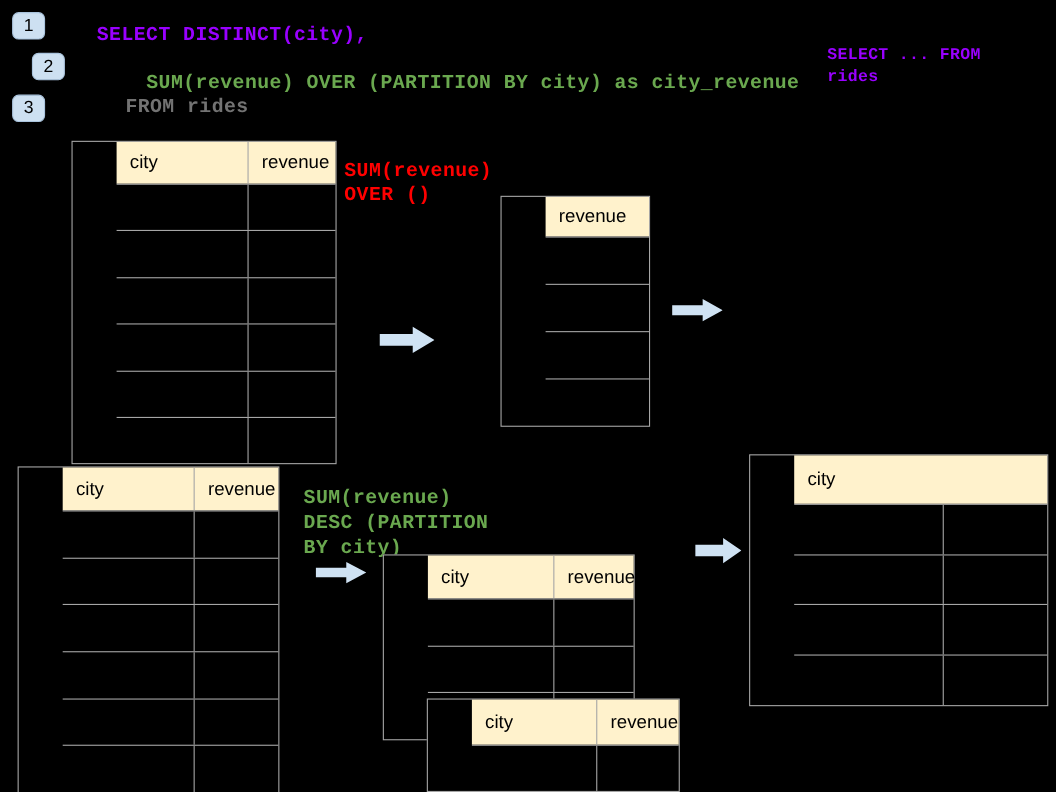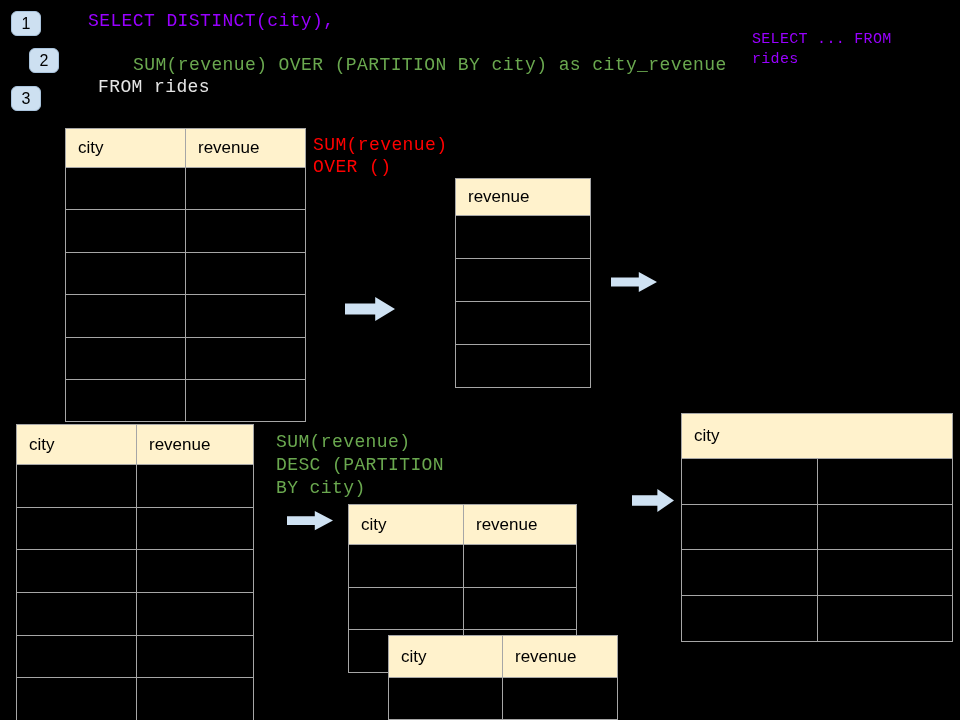--- a/index.html
+++ b/index.html
@@ -22,40 +22,41 @@
     color: #000;
     font-size: 16px;
     display: flex; align-items: center; justify-content: center;
     box-sizing: border-box;
   }
 
   
   .codeline {
     position: absolute;
     font-family: "Liberation Mono", monospace;
-    font-weight: normal;
+    font-weight: bold;
     font-size: 18px;
     line-height: 22px;
     letter-spacing: 0.4px;
     white-space: pre;
+    margin-top: 11px;
   }
   .note-small {
     font-size: 15px;
     line-height: 20px;
     letter-spacing: 0.3px;
   }
 
   
   .tbl {
     position: absolute;
     background: #000;
     border: 1px solid #a6a6a6;
     box-sizing: border-box;
   }
-  .thead, .trow { display: grid; grid-template-columns: var(--cols); }
+  .thead, .trow { display: grid; grid-template-columns: var(--cols); margin-left: 40px; }
   .thead { height: var(--hh); background: #fff2cc; }
   .th {
     display: flex; align-items: center;
     padding-left: 12px;
     font-size: 17px;
     color: #000;
     box-sizing: border-box;
   }
   .th:not(:last-child) { border-right: 1px solid #a6a6a6; }
   .trow { height: var(--rh); border-top: 1px solid #a6a6a6; }
@@ -68,21 +69,21 @@
 <body>
 
 <div class="canvas">
 
   <div class="badge" style="left: 11px; top: 11px; background: rgb(205, 224, 241);">1</div>
   <div class="badge" style="left: 29px; top: 48px; background: rgb(205, 224, 241);">2</div>
   <div class="badge" style="left: 11px; top: 86px; background: rgb(205, 224, 241);">3</div>
 
   <div class="codeline" style="left: 88px; top: 10px; color: rgb(153, 0, 255);">SELECT DISTINCT(city),</div>
   <div class="codeline" style="left: 133px; top: 54px; color: rgb(106, 168, 79);">SUM(revenue) OVER (PARTITION BY city) as city_revenue</div>
-  <div class="codeline" style="left: 98px; top: 76px; color: #e5e5e5;">FROM rides</div>
+  <div class="codeline" style="left: 114px; top: 76px; color: #737373;">FROM rides</div>
 
   <div class="codeline note-small" style="left: 752px; top: 30px; color: rgb(153, 0, 255);">SELECT ... FROM</div>
   <div class="codeline note-small" style="left: 752px; top: 50px; color: rgb(153, 0, 255);">rides</div>
 
   <div class="codeline" style="left: 313px; top: 134px; color: rgb(255, 0, 0);">SUM(revenue)</div>
   <div class="codeline" style="left: 313px; top: 156px; color: rgb(255, 0, 0);">OVER ()</div>
 
   <div class="codeline" style="left: 276px; top: 431px; color: rgb(106, 168, 79);">SUM(revenue)</div>
   <div class="codeline" style="left: 276px; top: 454px; color: rgb(106, 168, 79);">DESC (PARTITION</div>
   <div class="codeline" style="left: 276px; top: 477px; color: rgb(106, 168, 79);">BY city)</div>

